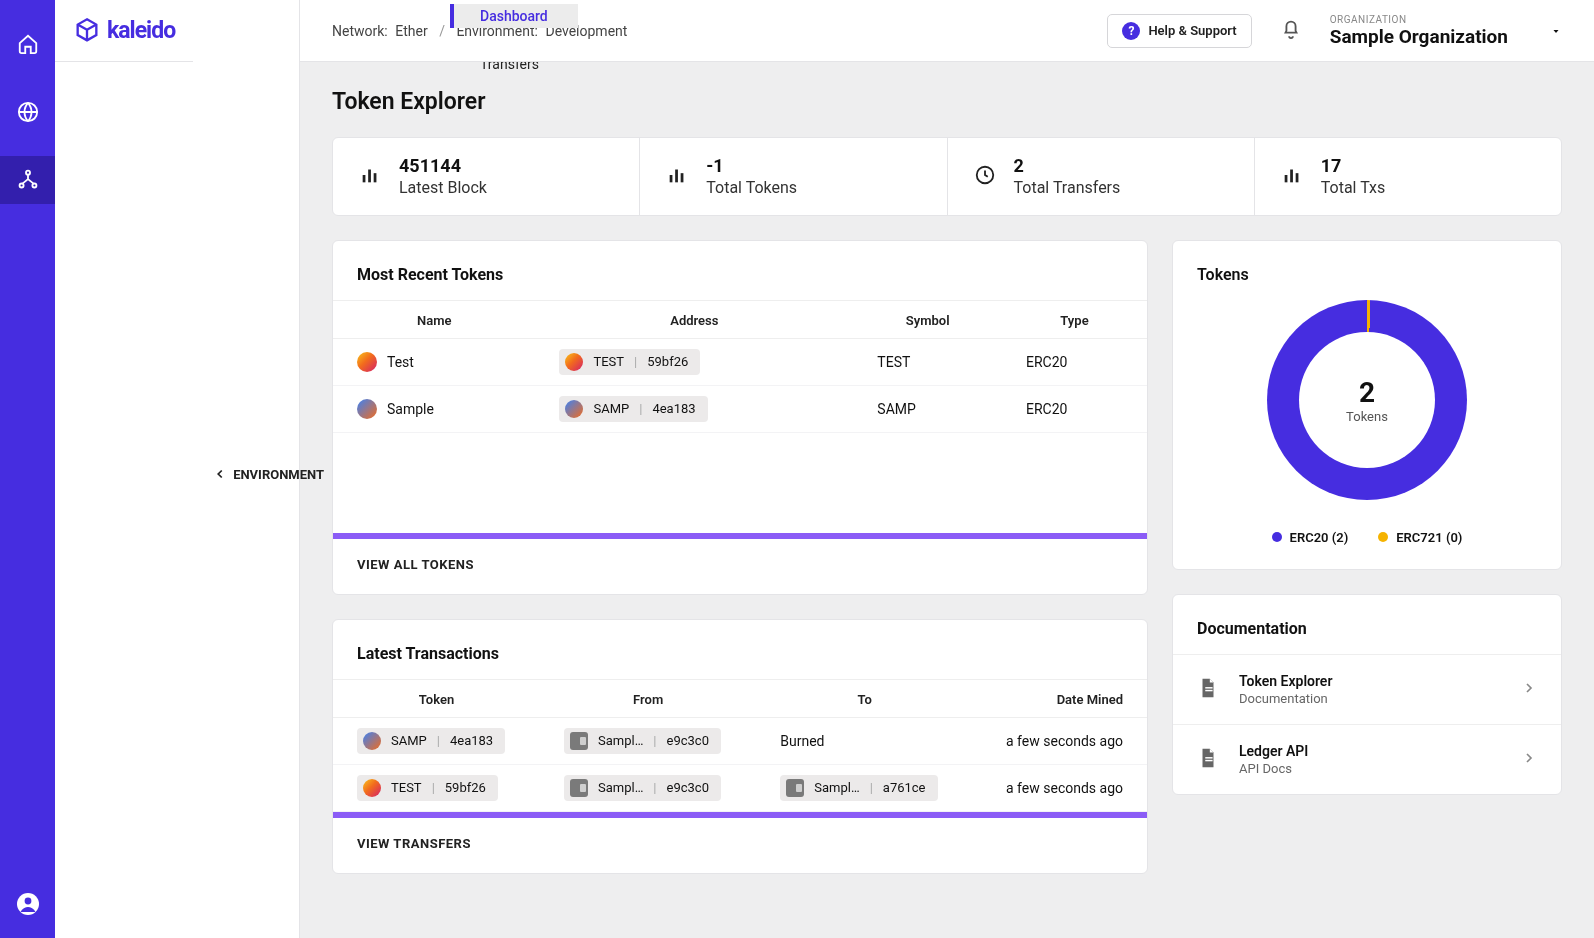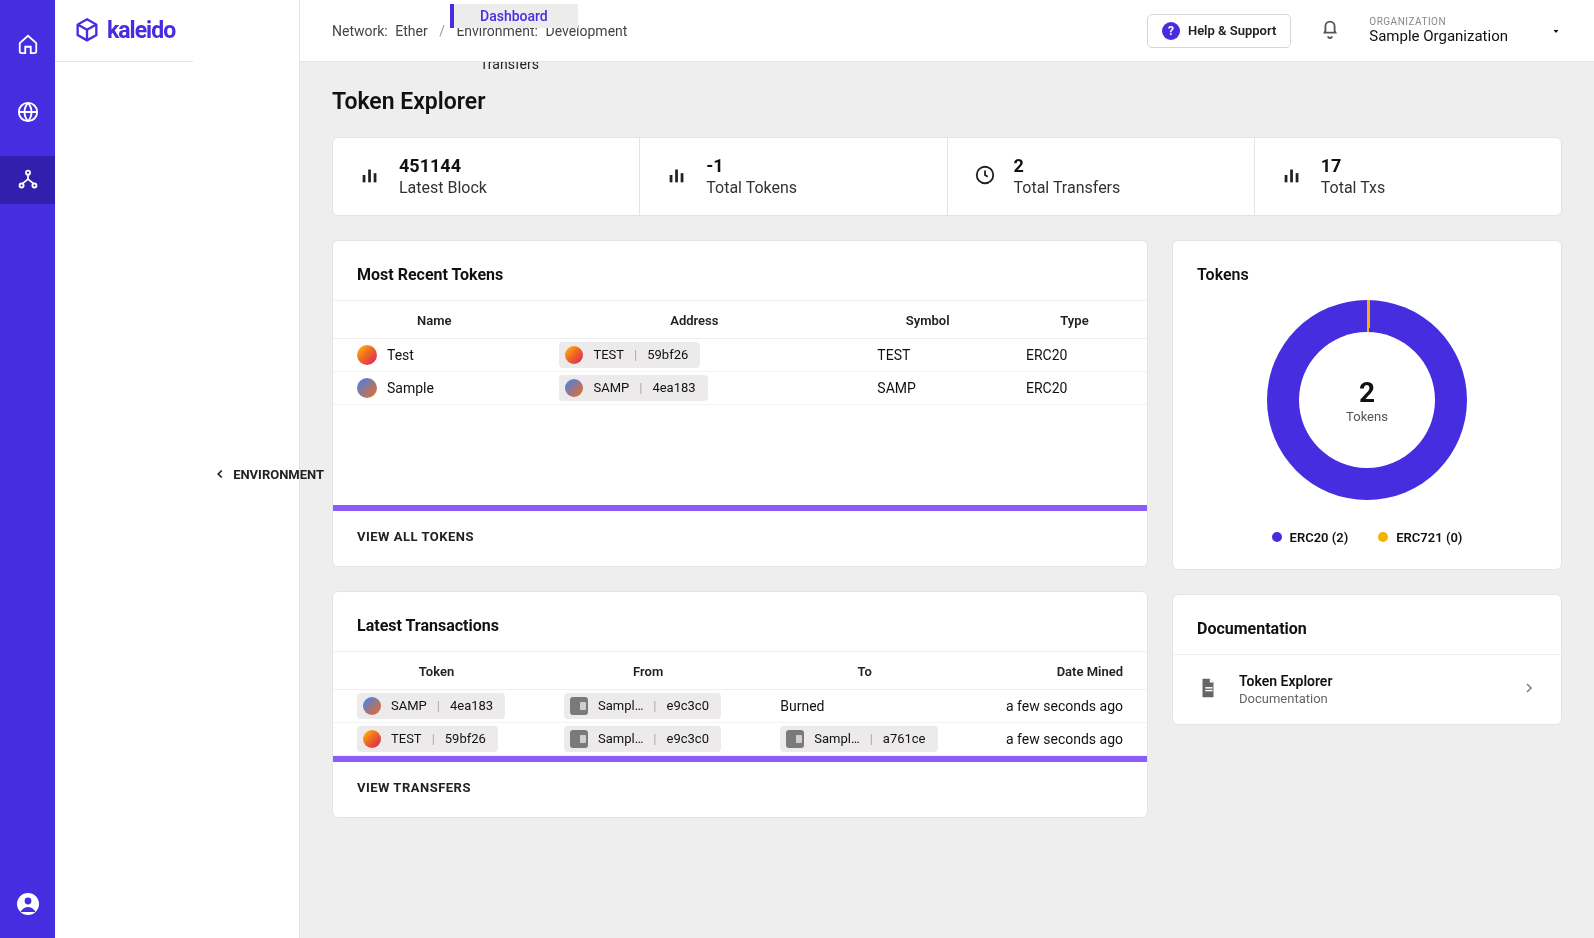--- a/index.html
+++ b/index.html
@@ -22,35 +22,35 @@
 .main{flex:1;display:flex;flex-direction:column;min-width:0}
 .topbar{height:62px;background:#fff;border-bottom:1px solid #e4e4e7;display:flex;align-items:center;padding:0 32px;gap:24px}
 .breadcrumb{color:#444;font-size:14px}
 .breadcrumb .sep{color:#999;margin:0 8px}
 .topbar-right{margin-left:auto;display:flex;align-items:center;gap:28px}
 .btn-help{border:1px solid #d6d6d9;background:#fff;border-radius:5px;padding:7px 14px;display:flex;align-items:center;gap:8px;font-size:13px;font-weight:600;color:#222;cursor:pointer}
 .help-q{width:18px;height:18px;border-radius:50%;background:#462de0;color:#fff;display:inline-flex;align-items:center;justify-content:center;font-size:12px;font-weight:700}
 .bell{color:#555;cursor:pointer}
 .org-picker{display:flex;align-items:center;gap:42px;cursor:pointer}
 .org-meta .org-label{font-size:10px;color:#888;letter-spacing:.5px;text-transform:uppercase}
-.org-meta .org-name{font-size:15px;color:#111;font-weight:400}
+.org-meta .org-name{font-size:19px;color:#111;font-weight:700}
 .content{flex:1;overflow:auto;padding:26px 32px}
 .page-title{font-size:23px;font-weight:600;margin-bottom:22px}
 .stats{display:flex;gap:0;margin-bottom:24px;background:#fff;border:1px solid #e4e4e7;border-radius:6px;overflow:hidden}
 .stat{flex:1;padding:18px 26px;display:flex;align-items:center;gap:18px;border-right:1px solid #e4e4e7}
 .stat:last-child{border-right:none}
 .stat-icon{color:#222}
 .stat-value{font-size:18px;font-weight:700;line-height:1.1}
 .stat-label{font-size:16px;color:#333;margin-top:2px}
 .grid{display:grid;grid-template-columns:1fr 390px;gap:24px;align-items:start}
 .card{background:#fff;border:1px solid #e4e4e7;border-radius:6px}
 .card-header{padding:24px 24px 16px;font-size:16px;font-weight:700}
 .table{width:100%;border-collapse:collapse}
 .table th{text-align:center;font-size:13px;font-weight:600;color:#222;padding:12px 24px 10px;border-bottom:1px solid #eee;border-top:1px solid #eee}
-.table td{padding:3px 24px;font-size:14px;border-bottom:1px solid #f3f3f5;vertical-align:middle}
+.table td{padding:10px 24px;font-size:14px;border-bottom:1px solid #f3f3f5;vertical-align:middle}
 .token-cell{display:flex;align-items:center;gap:10px}
 .token-dot{width:20px;height:20px;border-radius:50%;flex-shrink:0}
 .dot-a{background:linear-gradient(135deg,#f9c51c 0%,#f26b1d 45%,#d31f6b 100%)}
 .dot-b{background:linear-gradient(135deg,#3b82f6 0%,#f26b1d 100%)}
 .chip{display:inline-flex;align-items:center;gap:10px;background:#eceaea;border-radius:4px;padding:4px 12px 4px 6px;font-size:13px}
 .chip .token-dot{width:18px;height:18px}
 .chip .div{color:#aaa}
 .wallet-ico{width:18px;height:18px;background:#7a7a7a;border-radius:3px;display:inline-block;position:relative;flex-shrink:0}
 .wallet-ico::after{content:"";position:absolute;right:2px;top:5px;width:6px;height:8px;background:#cfcfcf;border-radius:1px}
 .card-spacer{height:100px}
@@ -347,18 +347,33 @@
                     <rect x="9" y="14" width="8" height="1.6" fill="#fff"></rect>
                   </svg></span>
               <div class="doc-txt">
                   <div class="doc-title">Token Explorer</div>
                   <div class="doc-sub">Documentation</div>
                 </div>
               <span class="chev"><svg width="16" height="16" viewBox="0 0 24 24" fill="none" stroke="currentColor" stroke-width="2.5">
                     <path d="M9 6l6 6-6 6"></path>
                   </svg></span>
             </div>
+            <div class="doc-row">
+              <span class="doc-ico"><svg width="22" height="22" viewBox="0 0 24 24" fill="currentColor">
+                    <path d="M6 2h8l4 4v16H6z"></path>
+                    <path d="M14 2v4h4" fill="#fff"></path>
+                    <rect x="9" y="11" width="8" height="1.6" fill="#fff"></rect>
+                    <rect x="9" y="14" width="8" height="1.6" fill="#fff"></rect>
+                  </svg></span>
+              <div class="doc-txt">
+                  <div class="doc-title">Ledger API</div>
+                  <div class="doc-sub">API Docs</div>
+                </div>
+              <span class="chev"><svg width="16" height="16" viewBox="0 0 24 24" fill="none" stroke="currentColor" stroke-width="2.5">
+                    <path d="M9 6l6 6-6 6"></path>
+                  </svg></span>
+            </div>
           </div>
         </div>
       </div>
     </div>
   </div>
 </div>
 
 </body></html>

